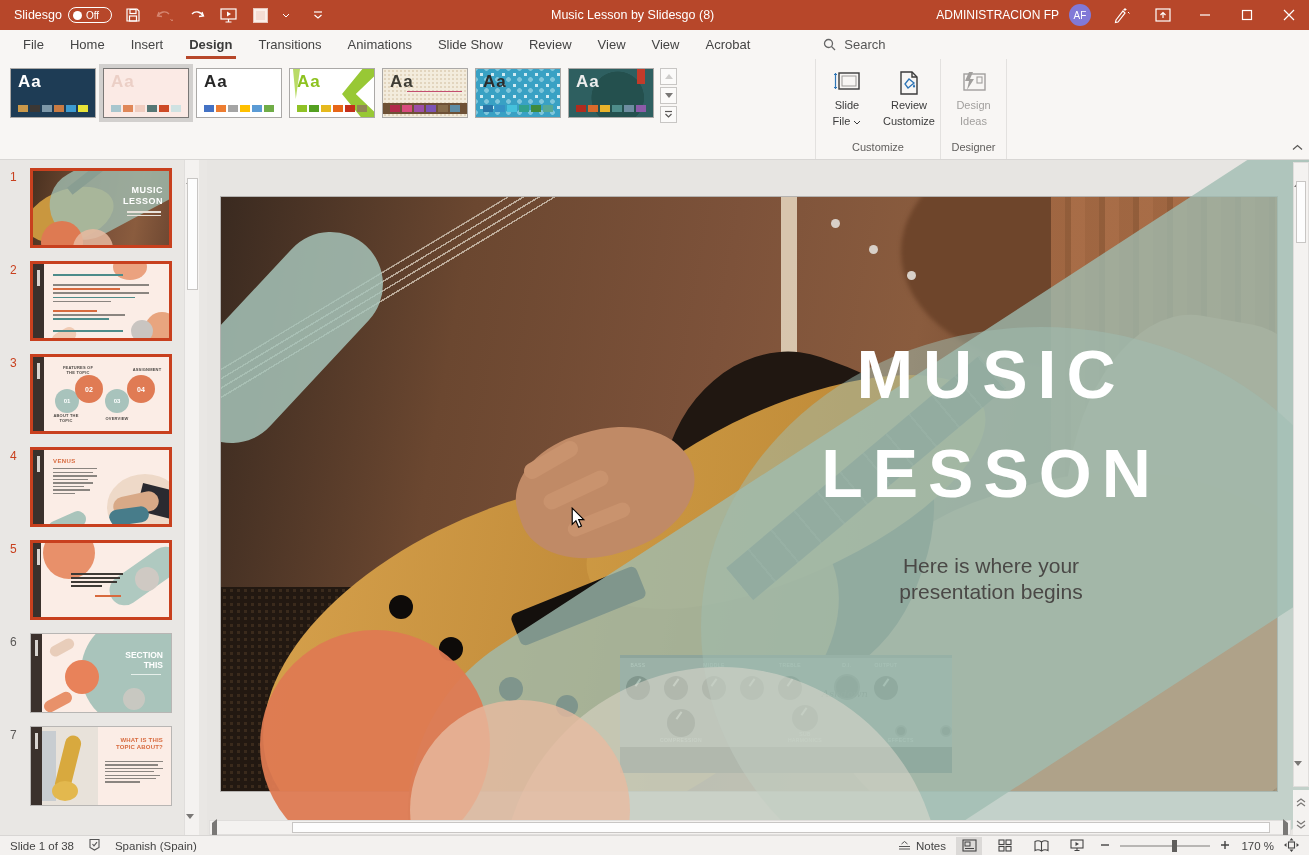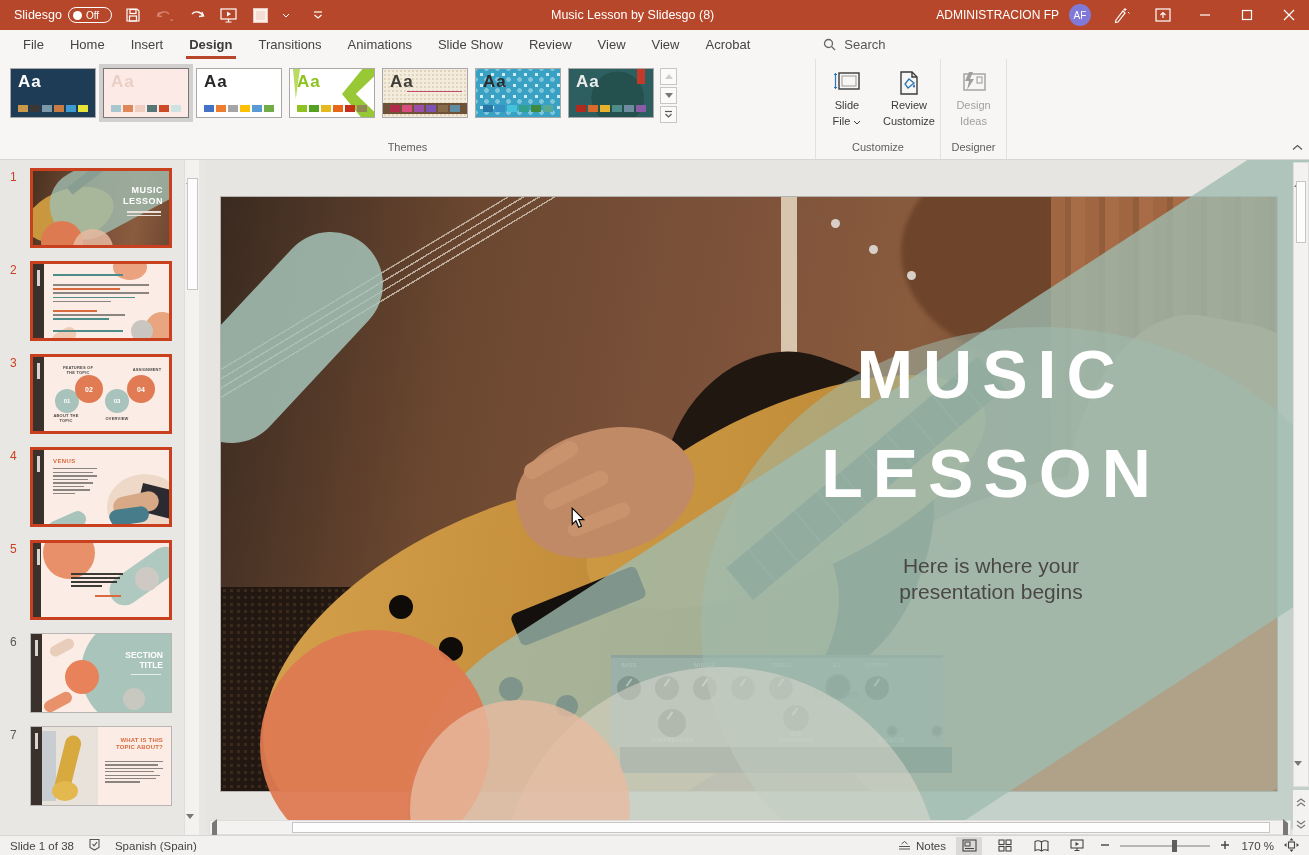--- a/index.html
+++ b/index.html
@@ -151,21 +151,21 @@
   .grille { position:absolute; left:0; top:390px; width:275px; height:210px; background:#221811; background-image:radial-gradient(#3A2A1C 1.5px, transparent 1.6px); background-size:7px 7px; }
   .gbody { position:absolute; left:30px; top:300px; width:600px; height:340px; background:linear-gradient(120deg,#D8A34E,#C08A38 60%,#A87428); border-radius:50%; transform:rotate(-20deg); }
   .gwing { position:absolute; left:350px; top:210px; width:430px; height:170px; background:linear-gradient(120deg,#CE9A44,#B98432); border-radius:50%; transform:rotate(-24deg); }
   .neckbar { position:absolute; left:480px; top:260px; width:330px; height:42px; background:repeating-linear-gradient(90deg,#33241A 0 28px,#59493A 28px 30px); transform:rotate(-40deg); }
   .strings { position:absolute; left:-10px; top:180px; width:760px; height:30px; transform:rotate(-31deg); transform-origin:left center; background:repeating-linear-gradient(180deg,#D8CDBD 0 1.5px,transparent 1.5px 8px); opacity:.75; }
   .peg { position:absolute; width:9px; height:9px; border-radius:50%; background:#D8D0C8; }
   .pickup { position:absolute; left:290px; top:392px; width:135px; height:34px; background:#14100D; border-radius:6px; transform:rotate(-22deg); }
   .knob { position:absolute; border-radius:50%; background:#0E0B09; }
   .hand { position:absolute; left:295px; top:232px; width:180px; height:125px; background:#C08A66; border-radius:45% 55% 50% 50%; transform:rotate(-18deg); }
   .finger { position:absolute; background:#C9936E; border-radius:10px; }
-  .amp { position:absolute; left:390px; top:458px; width:332px; height:92px; background:#8D8A84; border-top:3px solid #55524E; }
+  .amp { position:absolute; left:399px; top:458px; width:332px; height:92px; background:#8D8A84; border-top:3px solid #55524E; }
   .amp-row1 { position:absolute; left:6px; top:4px; right:6px; display:flex; align-items:flex-start; gap:14px; }
   .amp-knob { width:24px; height:24px; border-radius:50%; background:#17130F; position:relative; flex:none; margin-top:8px; }
   .amp-knob::after { content:""; position:absolute; left:11px; top:2px; width:2px; height:9px; background:#D8D4CE; transform:rotate(35deg); }
   .amp-lab { font-size:5px; color:#EDEAE4; letter-spacing:.4px; text-align:center; }
   .amp-col { display:flex; flex-direction:column; align-items:center; }
   .xlr { width:26px; height:26px; border-radius:50%; background:#2A2622; border:2px solid #4A4640; margin-top:6px; }
   .brand { position:absolute; right:84px; top:30px; font-family:"DejaVu Serif",serif; font-style:italic; font-size:10px; color:#3A352F; }
   .amp-row2 { position:absolute; left:40px; bottom:4px; right:6px; display:flex; gap:26px; align-items:flex-end; }
   .jack { width:12px; height:12px; border-radius:50%; background:#1D1915; border:2px solid #56524C; }
   .ampbase { position:absolute; left:399px; top:550px; width:332px; height:26px; background:#171310; }
@@ -409,21 +409,20 @@
               <span class="arrow-g arrow-dn"></span>
             </span>
           <span class="scb">
               <svg width="9" height="9" viewBox="0 0 9 9">
                 <path d="M1 1.5 h7" stroke="#5A5856" stroke-width="1.2"></path>
                 <path d="M1.5 4 l3 3 l3 -3" fill="none" stroke="#5A5856" stroke-width="1.2"></path>
               </svg>
             </span>
         </div>
       </div>
-      <div class="rgroup-label">Themes</div>
     </div>
 
 
     <div class="rgroup g-custom">
       <div class="rgroup-body" style="justify-content:center; gap:4px;">
         <div class="bigbtn">
           <svg width="28" height="26" viewBox="0 0 28 26">
               <rect x="6" y="3" width="20" height="16" fill="none" stroke="#3b3b3b" stroke-width="1.4"></rect>
               <rect x="9" y="6" width="14" height="10" fill="none" stroke="#9C9A98" stroke-width="1"></rect>
               <path d="M2.5 3 v16 M1 4.5 h3 M1 17.5 h3" stroke="#2E75B6" stroke-width="1.2"></path>
@@ -588,21 +587,21 @@
         <div class="titem">
           <span class="tnum">6</span>
           <div class="tframe">
               <div class="mini m6">
             <span class="vbar"></span>
                 <span class="sageblob"></span>
                 <span class="pill1"></span>
                 <span class="pill2"></span>
             <span class="ocirc"></span>
                 <span class="gc"></span>
-            <span class="stitle"><span>SECTION</span><br><span>TITLE</span></span>
+            <span class="stitle"><span>SECTION</span><br><span>THIS</span></span>
             <span class="ssub"></span>
           </div>
             </div>
         </div>
 
         <div class="titem">
           <span class="tnum">7</span>
           <div class="tframe">
               <div class="mini m7">
             <span class="vbar" style="width:11px;"></span>

